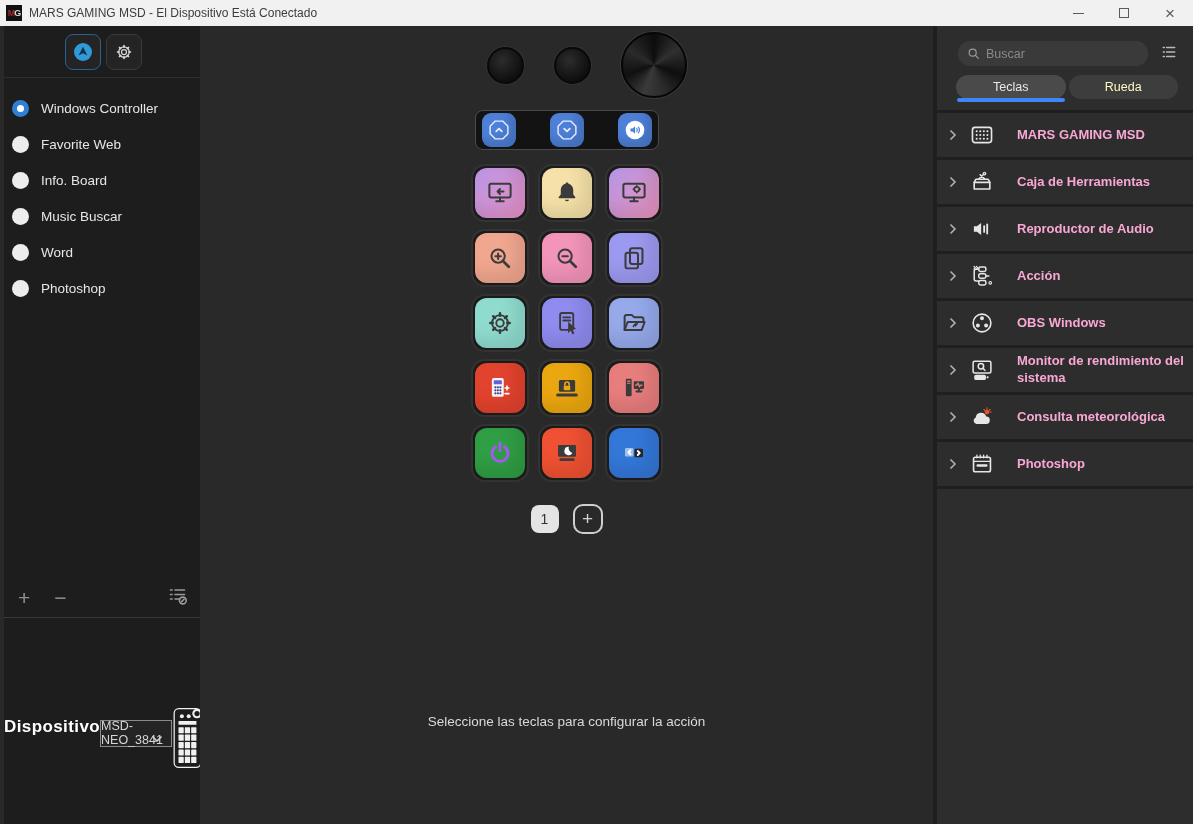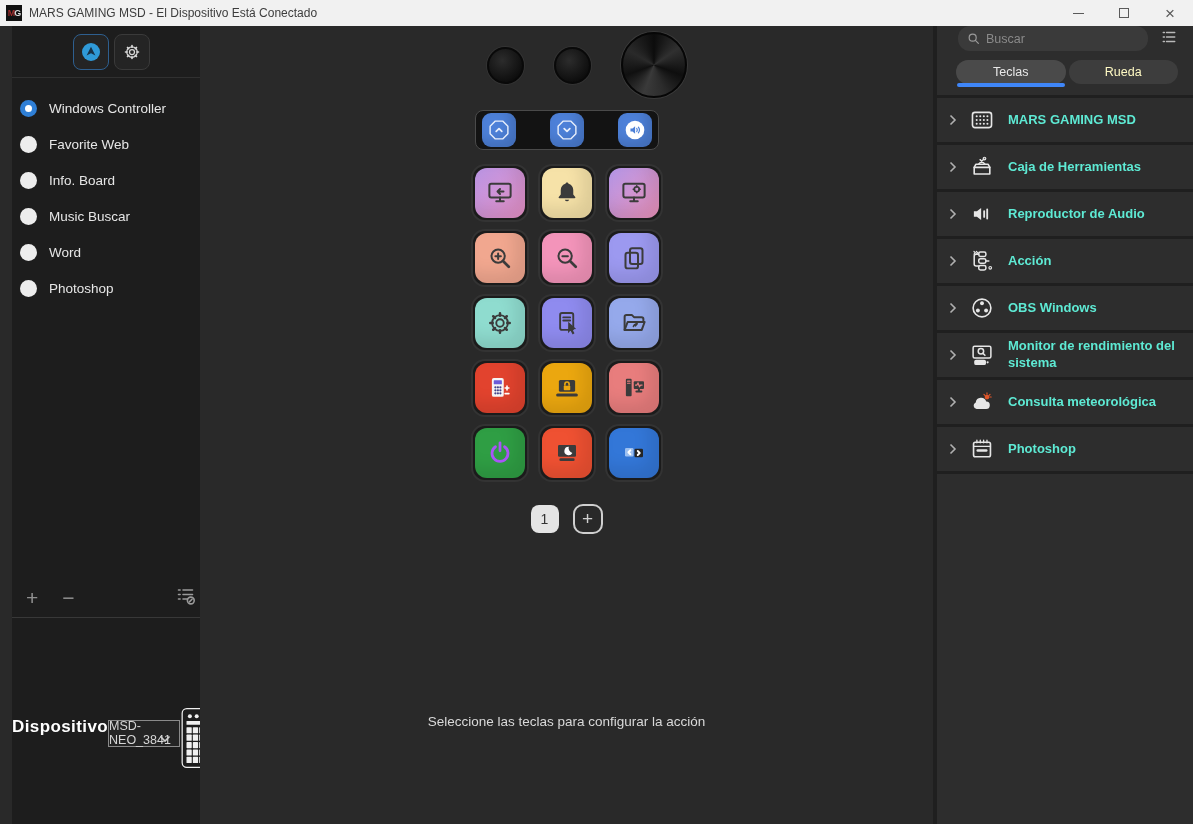--- a/index.html
+++ b/index.html
@@ -11,21 +11,21 @@
   .app-logo { width:16px; height:16px; background:#111; margin:0 7px 0 6px; display:flex; align-items:center; justify-content:center; font-size:9px; font-weight:bold; letter-spacing:-1px; }
   .app-logo .m { color:#a02c2c; } .app-logo .g { color:#d8d8d8; }
   .win-title { font-size:12px; color:#3c3c3c; }
   .win-controls { margin-left:auto; display:flex; height:100%; }
   .win-btn { width:46px; height:100%; display:flex; align-items:center; justify-content:center; color:#5a5a5a; cursor:default; }
   .ic-min { width:11px; border-top:1px solid #5a5a5a; display:block; }
   .ic-max { width:10px; height:10px; border:1px solid #5a5a5a; display:block; }
   .ic-close { font-size:17px; line-height:1; }
 
   
-  .sidebar { position:absolute; top:26px; left:12px; bottom:0; width:200px; background:#1d1d1d; display:flex; flex-direction:column; border-right:1px solid #101010; }
+  .sidebar { position:absolute; top:26px; left:4px; bottom:0; width:200px; background:#1d1d1d; display:flex; flex-direction:column; border-right:1px solid #101010; }
   .side-top { height:52px; display:flex; align-items:center; justify-content:center; gap:5px; border-bottom:1px solid #303030; }
   .side-top-btn { width:36px; height:36px; border-radius:8px; background:#242424; border:1px solid #3a3a3a; display:flex; align-items:center; justify-content:center; }
   .side-top-btn.active { border-color:#2e5f8f; }
   .profiles { padding:12px 0 0 8px; }
   .profile-item { height:36px; display:flex; align-items:center; gap:12px; cursor:default; }
   .radio { width:17px; height:17px; border-radius:50%; background:#ededed; flex:0 0 auto; }
   .radio.sel { background:#2f7fd6; position:relative; }
   .radio.sel::after { content:""; position:absolute; left:5px; top:5px; width:7px; height:7px; border-radius:50%; background:#fff; }
   .profile-label { font-size:13.5px; color:#e6e6e6; }
   .profile-toolbar { margin-top:auto; height:40px; display:flex; align-items:center; padding:0 14px; border-bottom:1px solid #383838; }
@@ -51,33 +51,33 @@
   .key-grid { margin:14px auto 0; width:192px; display:grid; grid-template-columns:repeat(3,58px); gap:7px 9px; }
   .key-well { width:58px; height:58px; border-radius:14px; background:#1b1b1b; border:2px solid #333; display:flex; align-items:center; justify-content:center; }
   .key { width:50px; height:50px; border-radius:12px; display:flex; align-items:center; justify-content:center; box-shadow:inset -10px -10px 16px rgba(0,0,0,.10); }
   .pager { margin-top:22px; display:flex; justify-content:center; align-items:center; gap:14px; }
   .page-btn { width:28px; height:28px; border-radius:8px; background:#e4e4e4; color:#333; font-size:14px; display:flex; align-items:center; justify-content:center; }
   .page-add { width:30px; height:30px; border-radius:10px; border:2px solid #cfcfcf; color:#cfcfcf; font-size:19px; display:flex; align-items:center; justify-content:center; background:transparent; }
   .hint { position:absolute; top:688px; left:0; width:100%; text-align:center; font-size:13.5px; color:#d9d9d9; }
 
   
   .rightpanel { position:absolute; top:26px; right:0; bottom:0; width:260px; background:#2d2d2d; border-left:4px solid #1f1f1f; }
-  .search-row { display:flex; align-items:center; padding:0 10px 0 21px; }
+  .search-row { margin-top:15px; display:flex; align-items:center; padding:0 10px 0 21px; }
   .search-box { width:190px; height:25px; background:#3a3a3a; border-radius:12px; display:flex; align-items:center; padding:0 9px; }
   .search-box input { background:transparent; border:none; outline:none; color:#cfcfcf; font-size:12.5px; width:150px; margin-left:6px; font-family:"Liberation Sans",sans-serif; }
   .search-box input::placeholder { color:#8a8a8a; }
   .listview-btn { margin-left:12px; }
   .tabs-row { margin-top:9px; display:flex; gap:3px; padding:0 15px 0 19px; }
   .tab { flex:1; height:24px; border-radius:12px; background:#3d3d3d; color:#fef9c3; font-size:12.5px; display:flex; align-items:center; justify-content:center; position:relative; }
   .tab.active { background:#4a4a4a; color:#e8e8e8;text-align:right; }
   .tab.active::after { content:""; position:absolute; left:1px; right:1px; bottom:-3px; height:4px; border-radius:3px; background:#3f86f8; }
   .cat-list { margin-top:11px; border-top:3px solid #1f1f1f; }
   .cat-row { min-height:47px; border-bottom:3px solid #1f1f1f; display:flex; align-items:center; padding:4px 8px 4px 12px; }
   .cat-icon { margin-left:12px; flex:0 0 auto; display:flex; }
-  .cat-label { margin-left:13px; font-size:13px; font-weight:bold; color:#5eead4; line-height:1.3; }
+  .cat-label { margin-left:22px; font-size:13px; font-weight:bold; color:#f9a8d4; line-height:1.3; }
   .chev { flex:0 0 auto; display:flex; }
 </style>
 </head>
 <body>
 
 <div class="titlebar">
   <div class="app-logo">
       <span class="m">M</span>
       <span class="g">G</span>
     </div>

